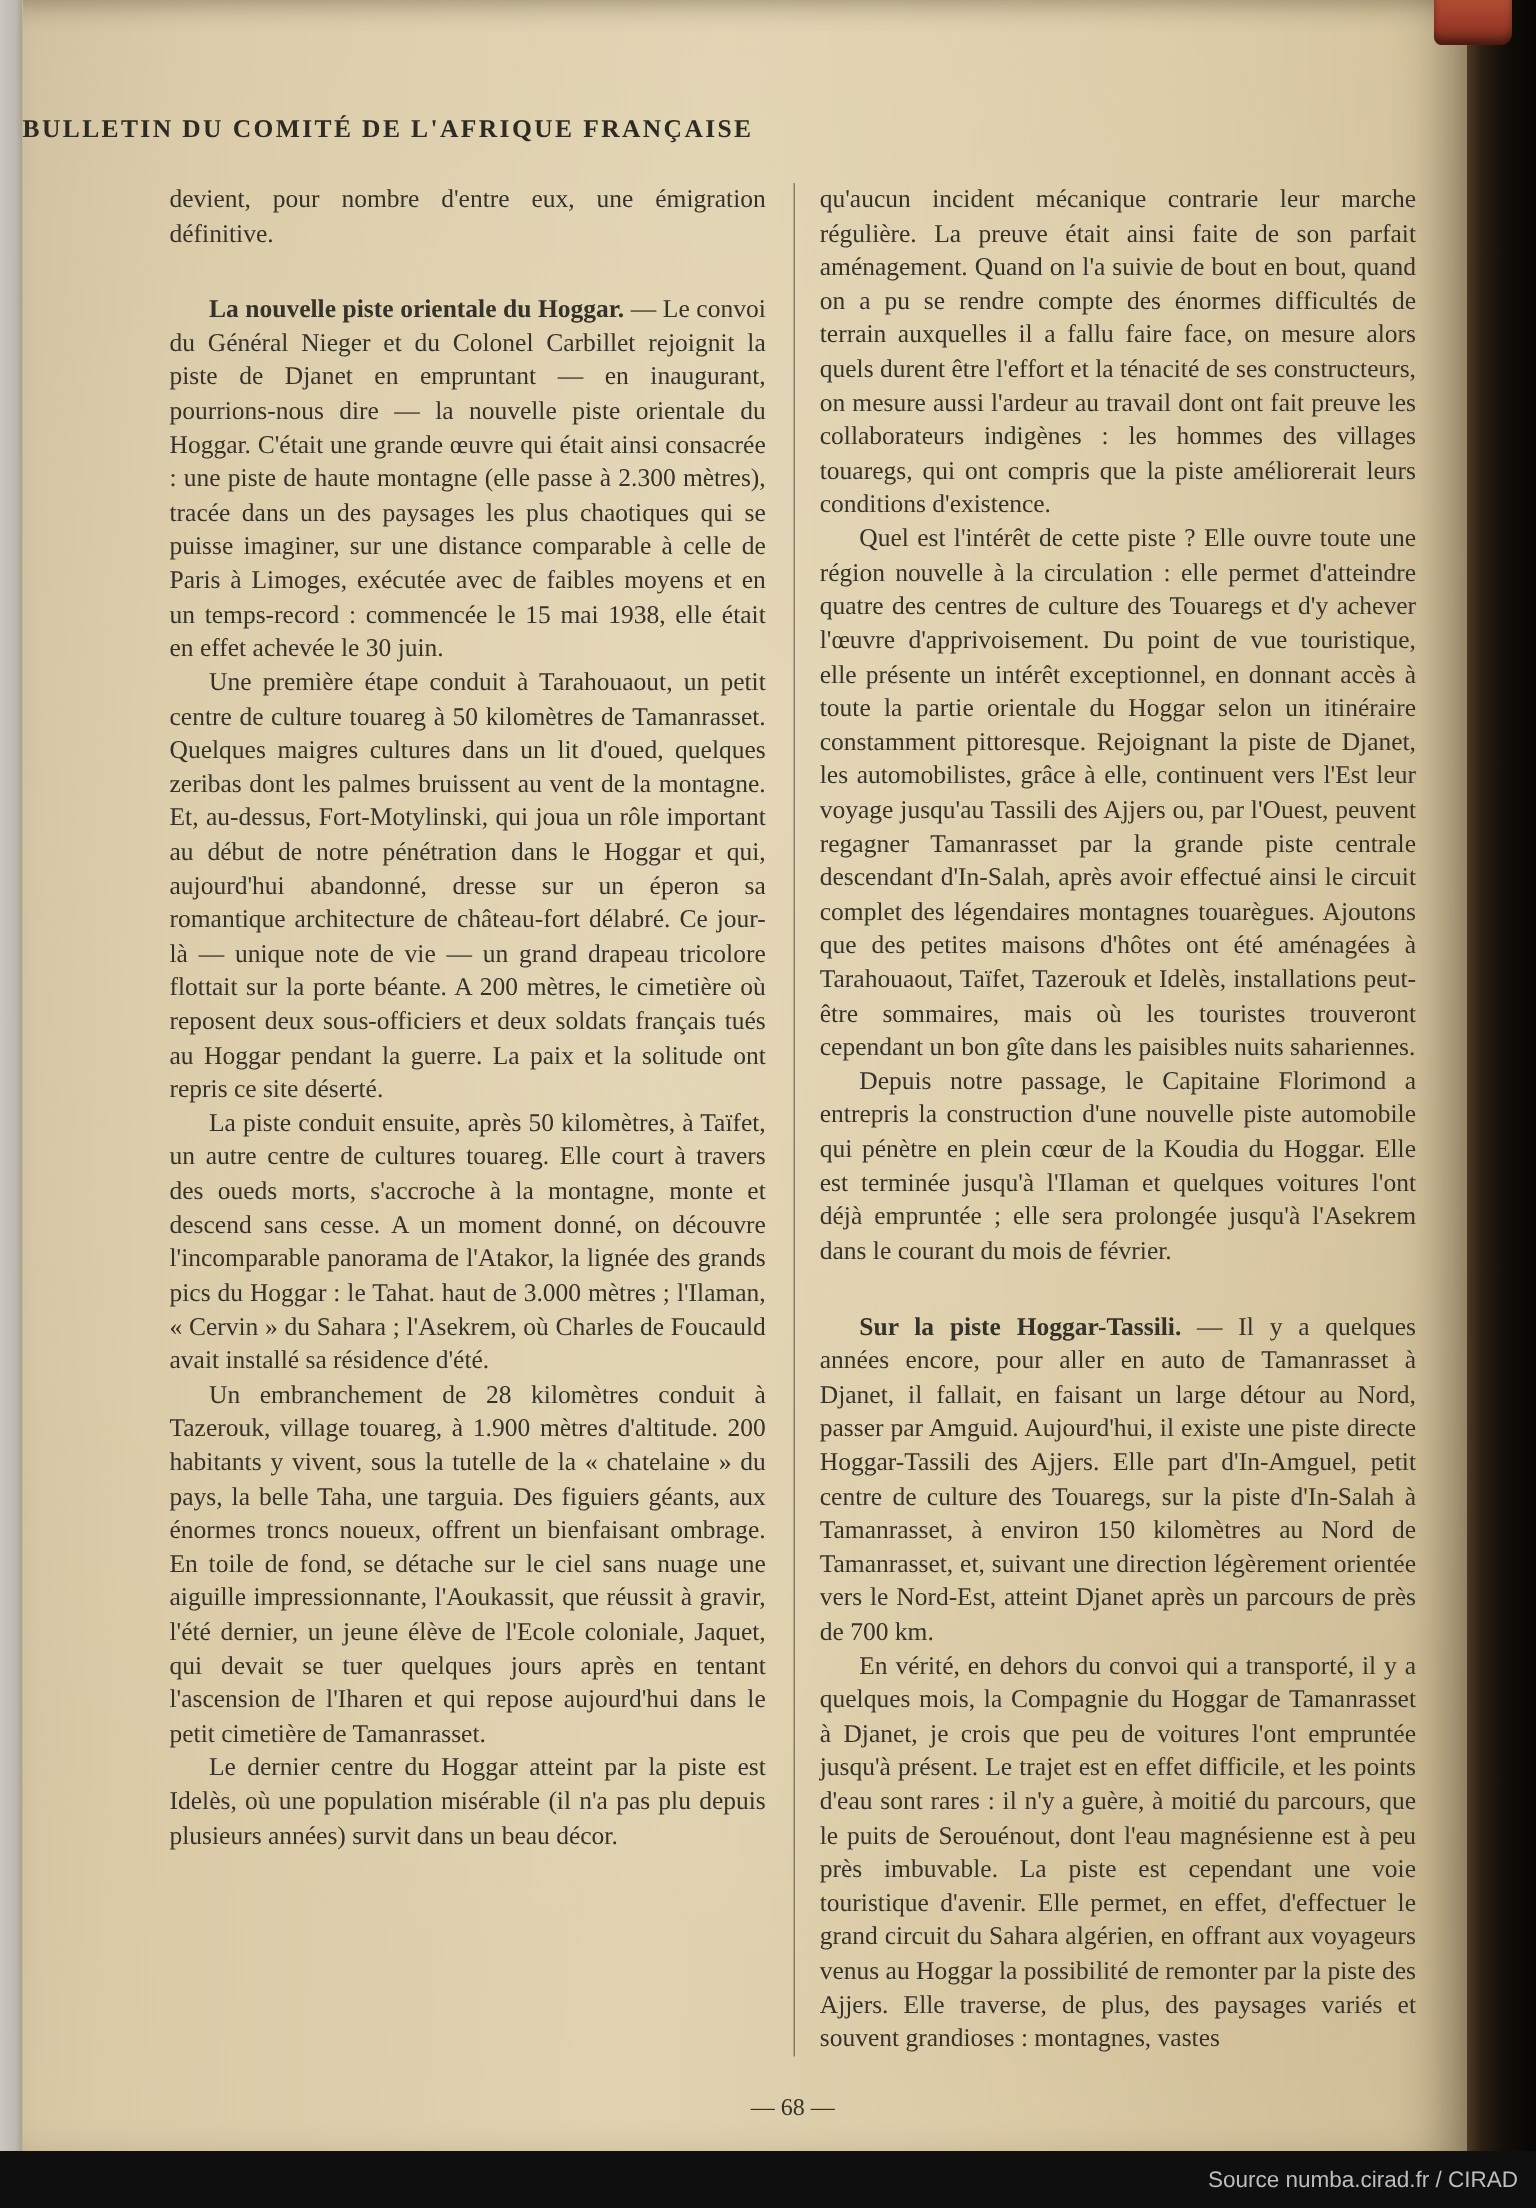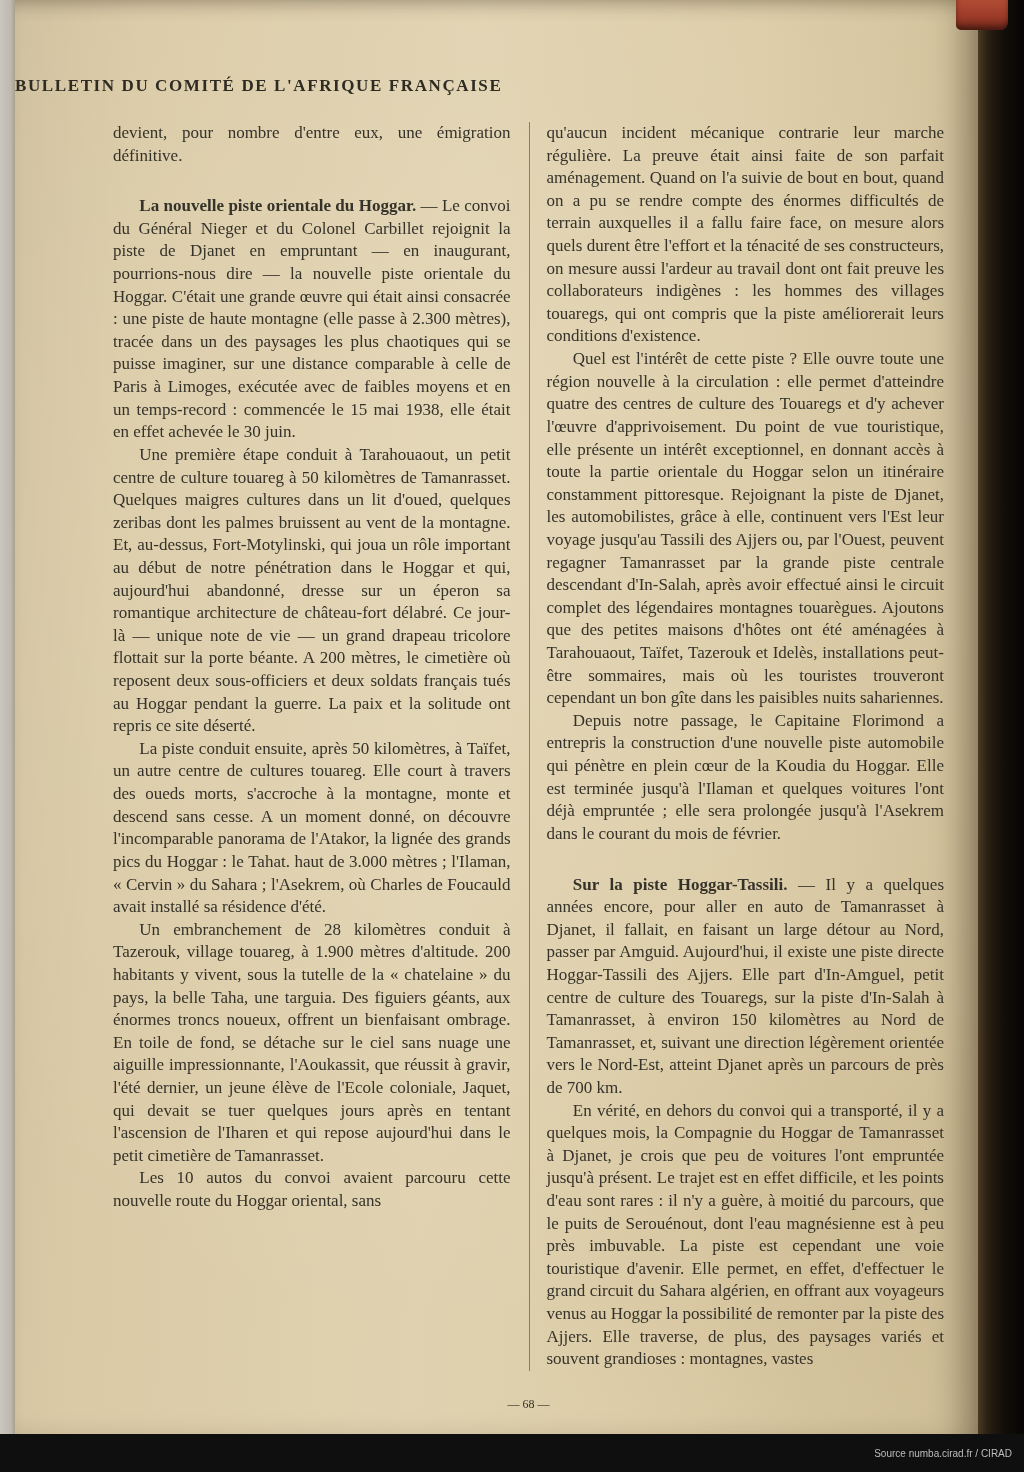--- a/index.html
+++ b/index.html
@@ -54,53 +54,53 @@
   .col { flex: 1 1 0; }
   .col-left { padding-right: 18px; border-right: 1px solid rgba(62,55,42,0.55); }
   .col-right { padding-left: 17px; }
   .para { margin: 0; text-indent: 1.55em; }
   .para.flush { text-indent: 0; }
   .para.section-start { margin-top: 28px; }
   .lead { font-weight: bold; }
   .page-number {
     text-align: center;
     margin-top: 26px;
-    font-size: 12px;
+    font-size: 16px;
     color: #35322a;
     padding-left: 64px; 
   }
   .bottom-bar {
     position: absolute; left: 0; right: 0; bottom: 0; height: 38px;
     background: #0f0f0f;
     display: flex; align-items: center; justify-content: flex-end;
   }
   .source-credit {
     color: #bdbdbd;
     font-family: "Liberation Sans", "DejaVu Sans", sans-serif;
-    font-size: 10px;
+    font-size: 15px;
     padding-right: 12px;
   }
 </style>
 </head>
 <body>
 
 <div class="scan">
   <div class="edge-left"></div>
 
   <div class="paper">
     <div class="running-head">BULLETIN DU COMITÉ DE L'AFRIQUE FRANÇAISE</div>
 
     <div class="text-block">
       <div class="col col-left">
         <p class="para flush">devient, pour nombre d'entre eux, une émigration définitive.</p>
         <p class="para section-start"><b class="lead">La nouvelle piste orientale du Hoggar.</b><span> — Le convoi du Général Nieger et du Colonel Carbillet rejoignit la piste de Djanet en empruntant — en inaugurant, pourrions-nous dire — la nouvelle piste orientale du Hoggar. C'était une grande œuvre qui était ainsi consacrée : une piste de haute montagne (elle passe à 2.300 mètres), tracée dans un des paysages les plus chaotiques qui se puisse imaginer, sur une distance comparable à celle de Paris à Limoges, exécutée avec de faibles moyens et en un temps-record : commencée le 15 mai 1938, elle était en effet achevée le 30 juin.</span></p>
         <p class="para">Une première étape conduit à Tarahouaout, un petit centre de culture touareg à 50 kilomètres de Tamanrasset. Quelques maigres cultures dans un lit d'oued, quelques zeribas dont les palmes bruissent au vent de la montagne. Et, au-dessus, Fort-Motylinski, qui joua un rôle important au début de notre pénétration dans le Hoggar et qui, aujourd'hui abandonné, dresse sur un éperon sa romantique architecture de château-fort délabré. Ce jour-là — unique note de vie — un grand drapeau tricolore flottait sur la porte béante. A 200 mètres, le cimetière où reposent deux sous-officiers et deux soldats français tués au Hoggar pendant la guerre. La paix et la solitude ont repris ce site déserté.</p>
         <p class="para">La piste conduit ensuite, après 50 kilomètres, à Taïfet, un autre centre de cultures touareg. Elle court à travers des oueds morts, s'accroche à la montagne, monte et descend sans cesse. A un moment donné, on découvre l'incomparable panorama de l'Atakor, la lignée des grands pics du Hoggar : le Tahat. haut de 3.000 mètres ; l'Ilaman, « Cervin » du Sahara ; l'Asekrem, où Charles de Foucauld avait installé sa résidence d'été.</p>
         <p class="para">Un embranchement de 28 kilomètres conduit à Tazerouk, village touareg, à 1.900 mètres d'altitude. 200 habitants y vivent, sous la tutelle de la « chatelaine » du pays, la belle Taha, une targuia. Des figuiers géants, aux énormes troncs noueux, offrent un bienfaisant ombrage. En toile de fond, se détache sur le ciel sans nuage une aiguille impressionnante, l'Aoukassit, que réussit à gravir, l'été dernier, un jeune élève de l'Ecole coloniale, Jaquet, qui devait se tuer quelques jours après en tentant l'ascension de l'Iharen et qui repose aujourd'hui dans le petit cimetière de Tamanrasset.</p>
-        <p class="para">Les 10 autos du convoi avaient parcouru cette nouvelle route du Hoggar oriental, sans</p>
+        <p class="para">Le dernier centre du Hoggar atteint par la piste est Idelès, où une population misérable (il n'a pas plu depuis plusieurs années) survit dans un beau décor.</p>
       </div>
 
       <div class="col col-right">
         <p class="para flush">qu'aucun incident mécanique contrarie leur marche régulière. La preuve était ainsi faite de son parfait aménagement. Quand on l'a suivie de bout en bout, quand on a pu se rendre compte des énormes difficultés de terrain auxquelles il a fallu faire face, on mesure alors quels durent être l'effort et la ténacité de ses constructeurs, on mesure aussi l'ardeur au travail dont ont fait preuve les collaborateurs indigènes : les hommes des villages touaregs, qui ont compris que la piste améliorerait leurs conditions d'existence.</p>
         <p class="para">Quel est l'intérêt de cette piste ? Elle ouvre toute une région nouvelle à la circulation : elle permet d'atteindre quatre des centres de culture des Touaregs et d'y achever l'œuvre d'apprivoisement. Du point de vue touristique, elle présente un intérêt exceptionnel, en donnant accès à toute la partie orientale du Hoggar selon un itinéraire constamment pittoresque. Rejoignant la piste de Djanet, les automobilistes, grâce à elle, continuent vers l'Est leur voyage jusqu'au Tassili des Ajjers ou, par l'Ouest, peuvent regagner Tamanrasset par la grande piste centrale descendant d'In-Salah, après avoir effectué ainsi le circuit complet des légendaires montagnes touarègues. Ajoutons que des petites maisons d'hôtes ont été aménagées à Tarahouaout, Taïfet, Tazerouk et Idelès, installations peut-être sommaires, mais où les touristes trouveront cependant un bon gîte dans les paisibles nuits sahariennes.</p>
         <p class="para">Depuis notre passage, le Capitaine Florimond a entrepris la construction d'une nouvelle piste automobile qui pénètre en plein cœur de la Koudia du Hoggar. Elle est terminée jusqu'à l'Ilaman et quelques voitures l'ont déjà empruntée ; elle sera prolongée jusqu'à l'Asekrem dans le courant du mois de février.</p>
         <p class="para section-start"><b class="lead">Sur la piste Hoggar-Tassili.</b><span> — Il y a quelques années encore, pour aller en auto de Tamanrasset à Djanet, il fallait, en faisant un large détour au Nord, passer par Amguid. Aujourd'hui, il existe une piste directe Hoggar-Tassili des Ajjers. Elle part d'In-Amguel, petit centre de culture des Touaregs, sur la piste d'In-Salah à Tamanrasset, à environ 150 kilomètres au Nord de Tamanrasset, et, suivant une direction légèrement orientée vers le Nord-Est, atteint Djanet après un parcours de près de 700 km.</span></p>
         <p class="para">En vérité, en dehors du convoi qui a transporté, il y a quelques mois, la Compagnie du Hoggar de Tamanrasset à Djanet, je crois que peu de voitures l'ont empruntée jusqu'à présent. Le trajet est en effet difficile, et les points d'eau sont rares : il n'y a guère, à moitié du parcours, que le puits de Serouénout, dont l'eau magnésienne est à peu près imbuvable. La piste est cependant une voie touristique d'avenir. Elle permet, en effet, d'effectuer le grand circuit du Sahara algérien, en offrant aux voyageurs venus au Hoggar la possibilité de remonter par la piste des Ajjers. Elle traverse, de plus, des paysages variés et souvent grandioses : montagnes, vastes</p>
       </div>
     </div>

